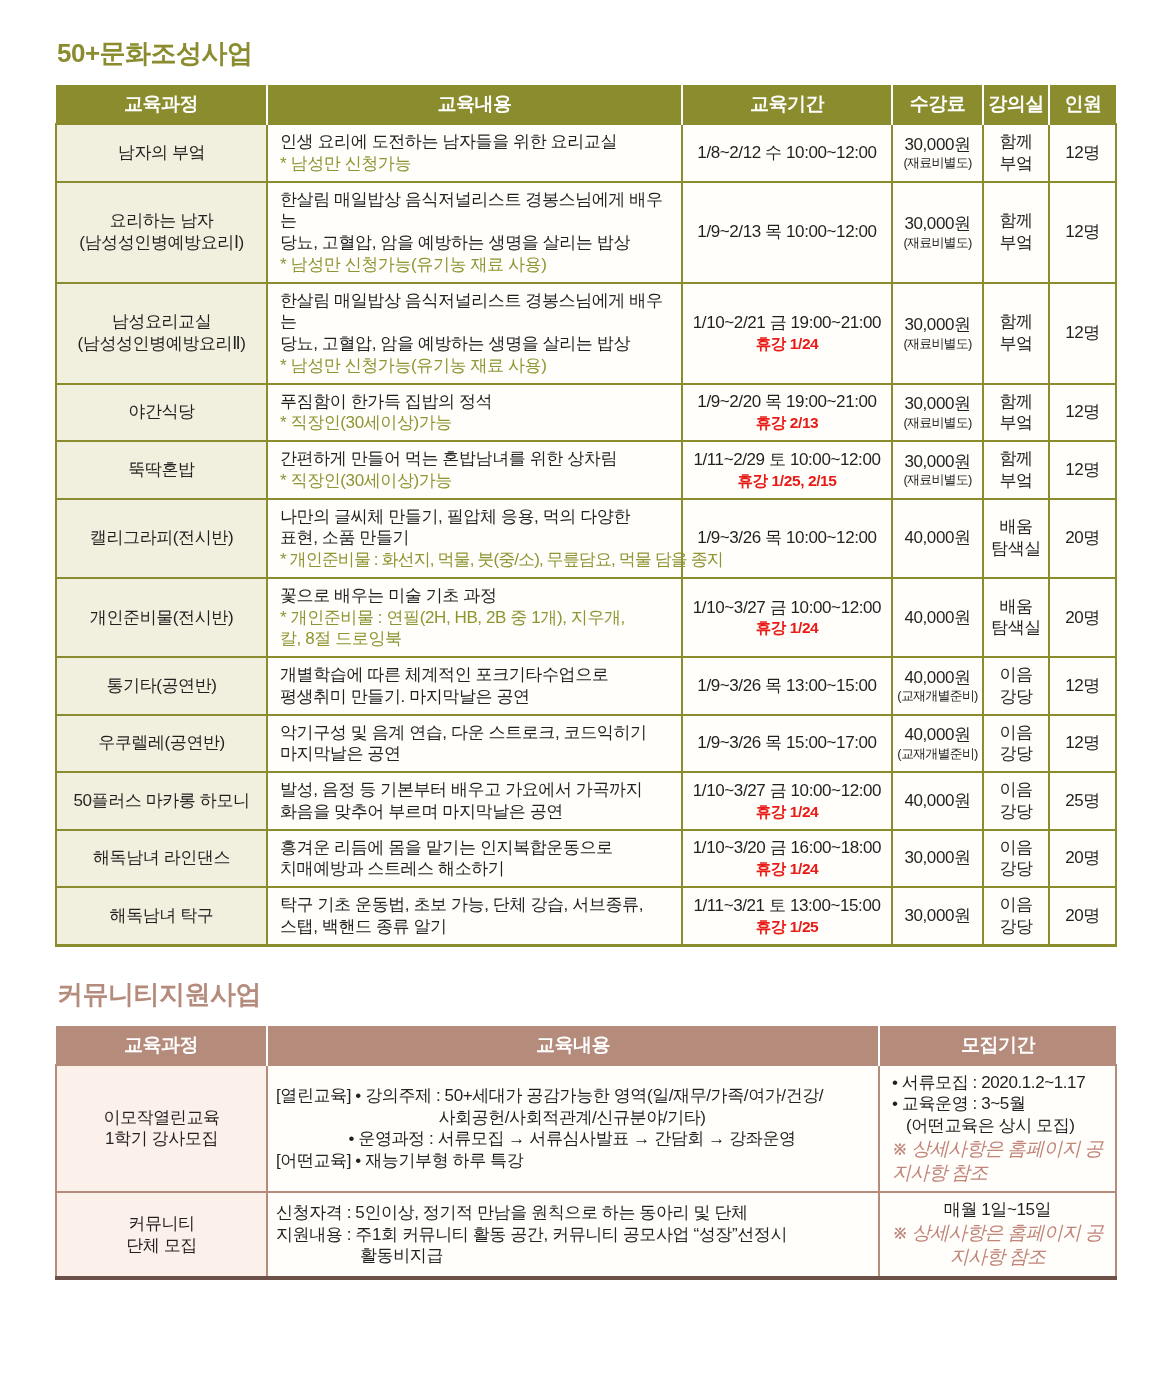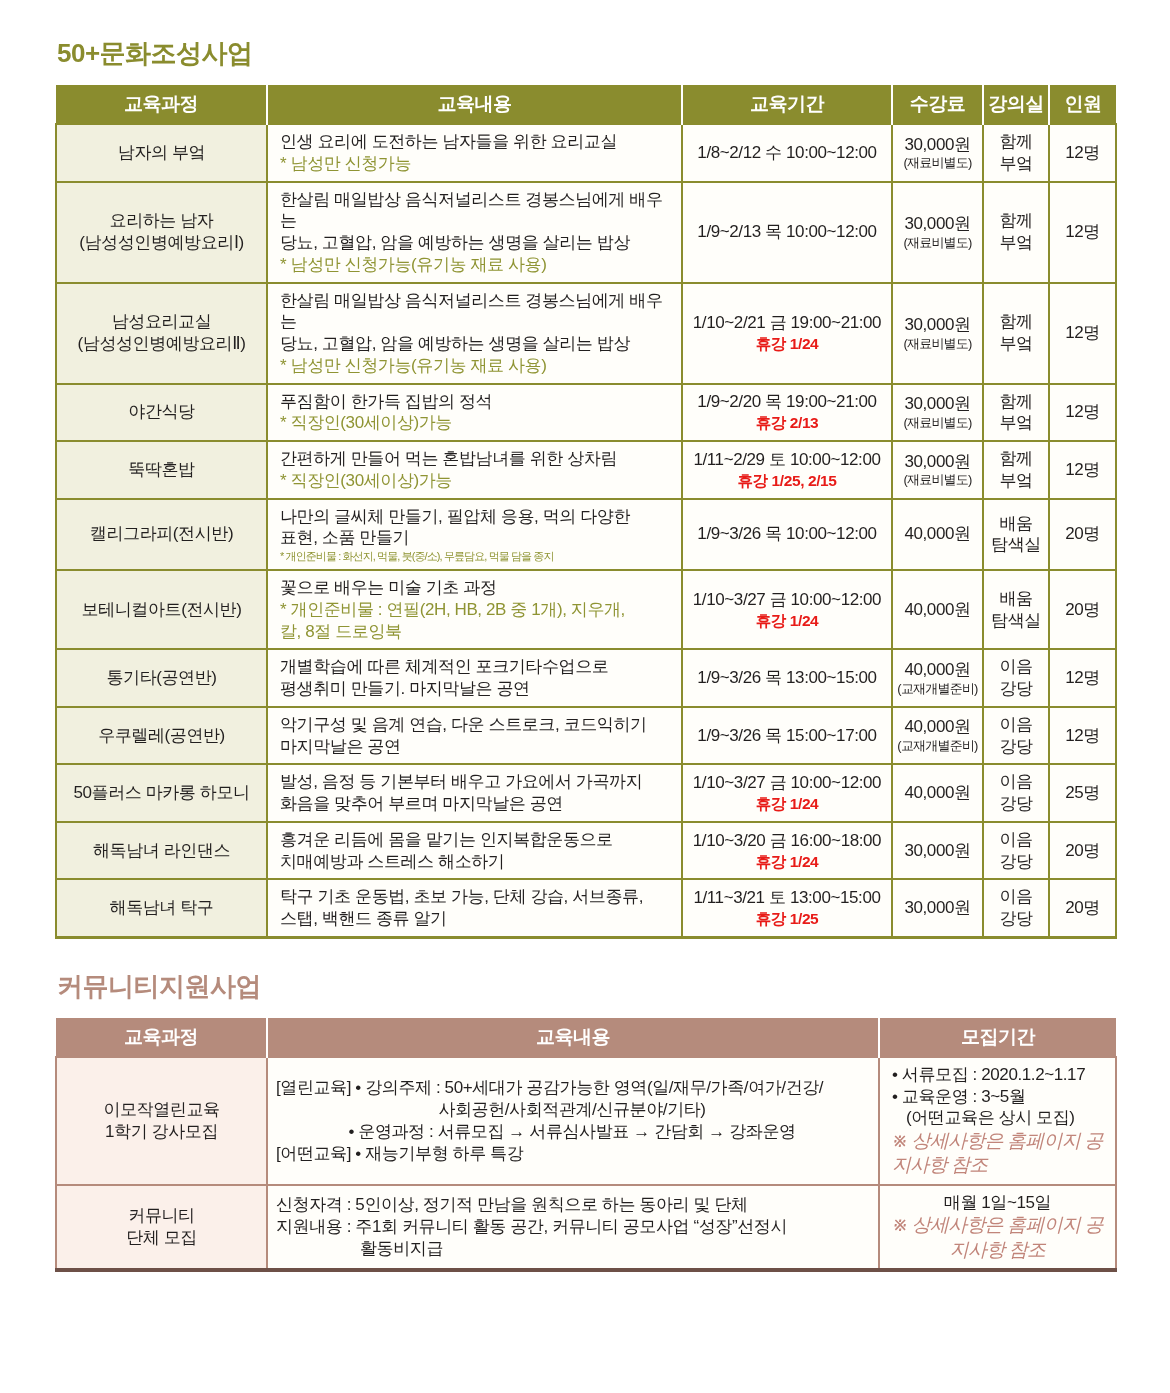--- a/index.html
+++ b/index.html
@@ -35,21 +35,21 @@
     font-size:17px;line-height:1.28;padding:6px 8px;vertical-align:middle;
     letter-spacing:-0.4px;
   }
   .tbl.rose td{border-color:var(--rose);}
   tbody tr:last-child td{border-bottom-width:3px;}
   .tbl.rose tbody tr:last-child td{border-bottom-width:4px;border-bottom-color:#6d5047;}
   td.course{background:var(--cream);text-align:center;padding:6px 2px;}
   .tbl.rose td.course{background:var(--roseLight);}
   td.desc{padding-left:12px;}
   .note{color:var(--oliveNote);}
-  .note.small{font-size:11px;letter-spacing:-0.9px;white-space:nowrap;}
+  .note.small{font-size:17px;letter-spacing:-0.9px;white-space:nowrap;}
   td.period,td.fee,td.room,td.cap{text-align:center;padding:6px 2px;}
   .holiday{color:var(--red);font-weight:bold;font-size:15.5px;}
   .fee-sub{font-size:13px;letter-spacing:-0.8px;}
   td.content{padding-right:10px;}
   td.recruit{padding:6px 12px;}
   .l{text-align:left;}
   .c{text-align:center;}
   .ind{text-align:left;padding-left:84px;}
   .ind2{text-align:left;padding-left:14px;}
   .rec-note{color:var(--roseNote);font-size:19px;letter-spacing:-0.8px;font-style:italic;}
@@ -208,21 +208,21 @@
             <div>40,000원</div>
           </td>
           <td class="room">
             <div>배움</div>
             <div>탐색실</div>
           </td>
           <td class="cap">20명</td>
         </tr>
         <tr>
           <td class="course">
-            <div>보테니컬아트(전시반)</div>
+            <div>개인준비물(전시반)</div>
           </td>
           <td class="desc">
             <div>꽃으로 배우는 미술 기초 과정</div>
             <div class="note">* 개인준비물 : 연필(2H, HB, 2B 중 1개), 지우개,</div>
             <div class="note">  칼, 8절 드로잉북</div>
           </td>
           <td class="period">
             <div>1/10~3/27 금 10:00~12:00</div>
             <div class="holiday">휴강 1/24</div>
           </td>

